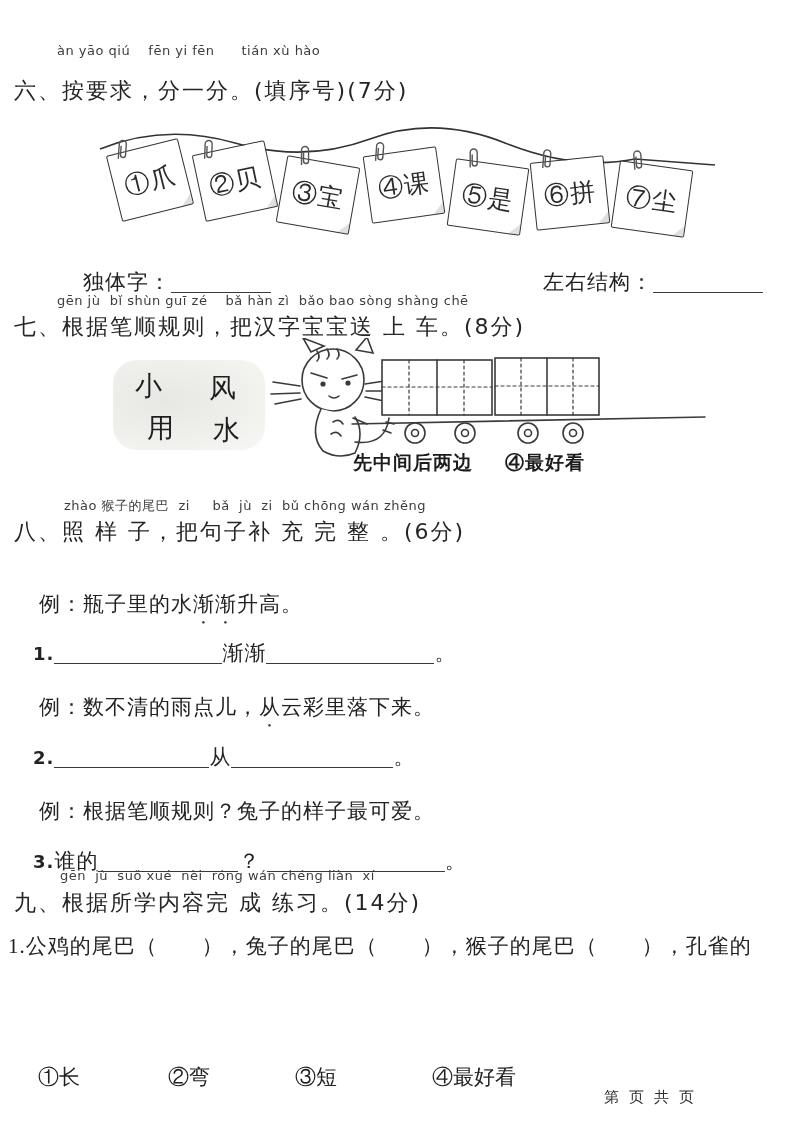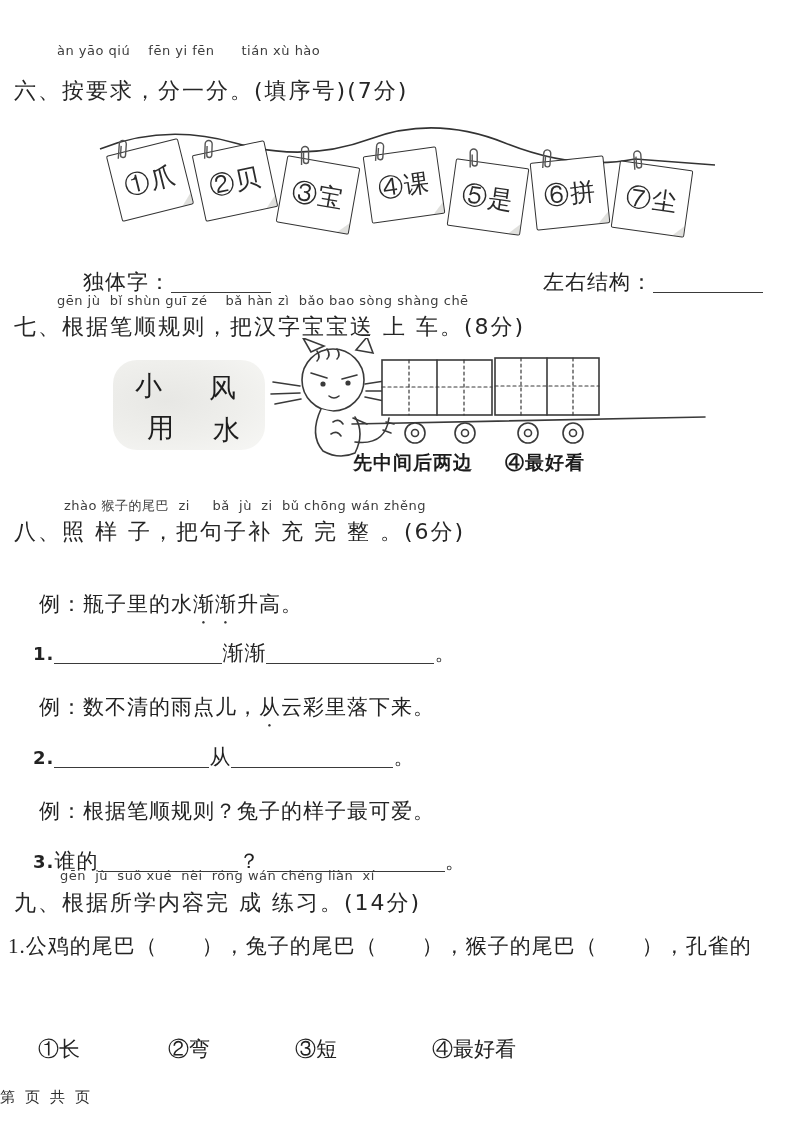--- a/index.html
+++ b/index.html
@@ -25,22 +25,22 @@
 
   
   .illus{position:absolute;left:105px;top:338px;width:620px;height:150px;}
   .charbox{position:absolute;left:8px;top:22px;width:152px;height:90px;border-radius:24px;
            background:radial-gradient(ellipse at 35% 45%, #e7e7e4 0%, #efefec 55%, #f7f7f5 100%);}
   .charbox span{position:absolute;font-size:27px;color:#1e1e1e;}
   .rulelabel{position:absolute;font-size:19px;font-weight:bold;letter-spacing:1px;color:#1c1c1c;
              font-family:"DejaVu Serif","Liberation Serif",serif;white-space:pre;}
 
   .opts{position:absolute;left:38px;top:1035px;width:700px;font-size:21px;color:#222;}
-  .opts span{position:absolute;white-space:pre;}
-  .footer{position:absolute;left:0;top:1088px;width:704px;text-align:left;
+  .opts span{position:absolute;white-space:pre;margin-top:28px;}
+  .footer{position:absolute;left:0;top:1088px;width:704px;text-align:right;
           font-family:"DejaVu Sans","Liberation Sans",sans-serif;font-size:15px;
           letter-spacing:10px;color:#2e2e2e;}
   svg{display:block;}
 </style>
 </head>
 <body>
 
 <div class="page">
 
   <div class="pinyin" style="left:57px;top:42px">àn yāo qiú　 fēn yi fēn　　tián xù hào</div>

